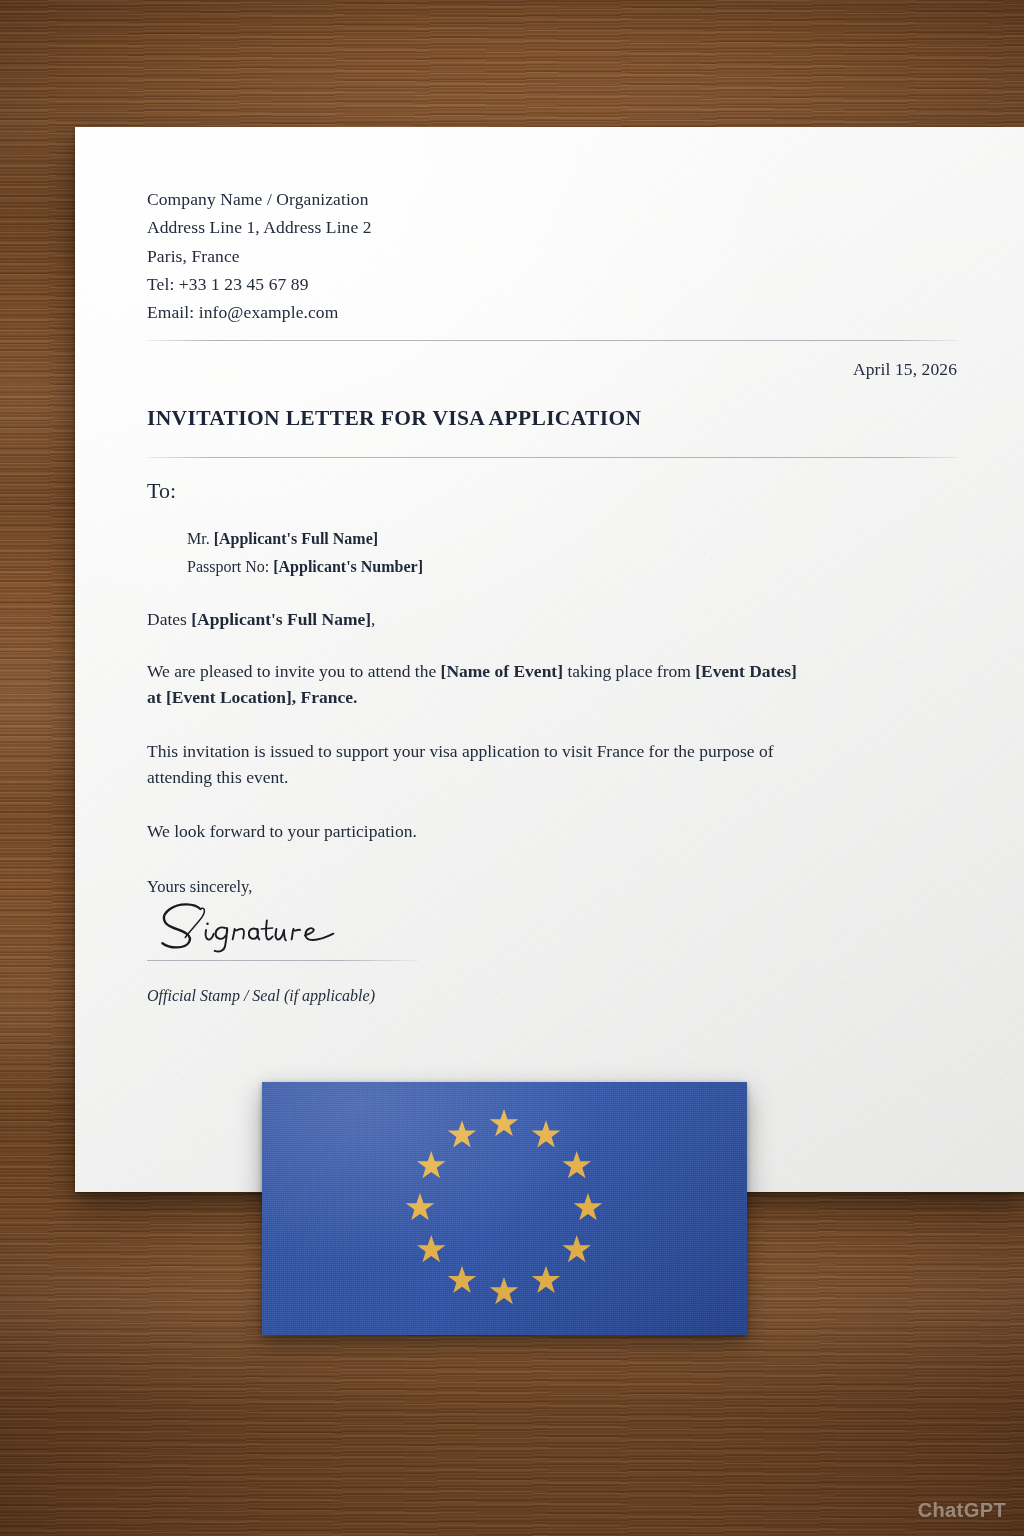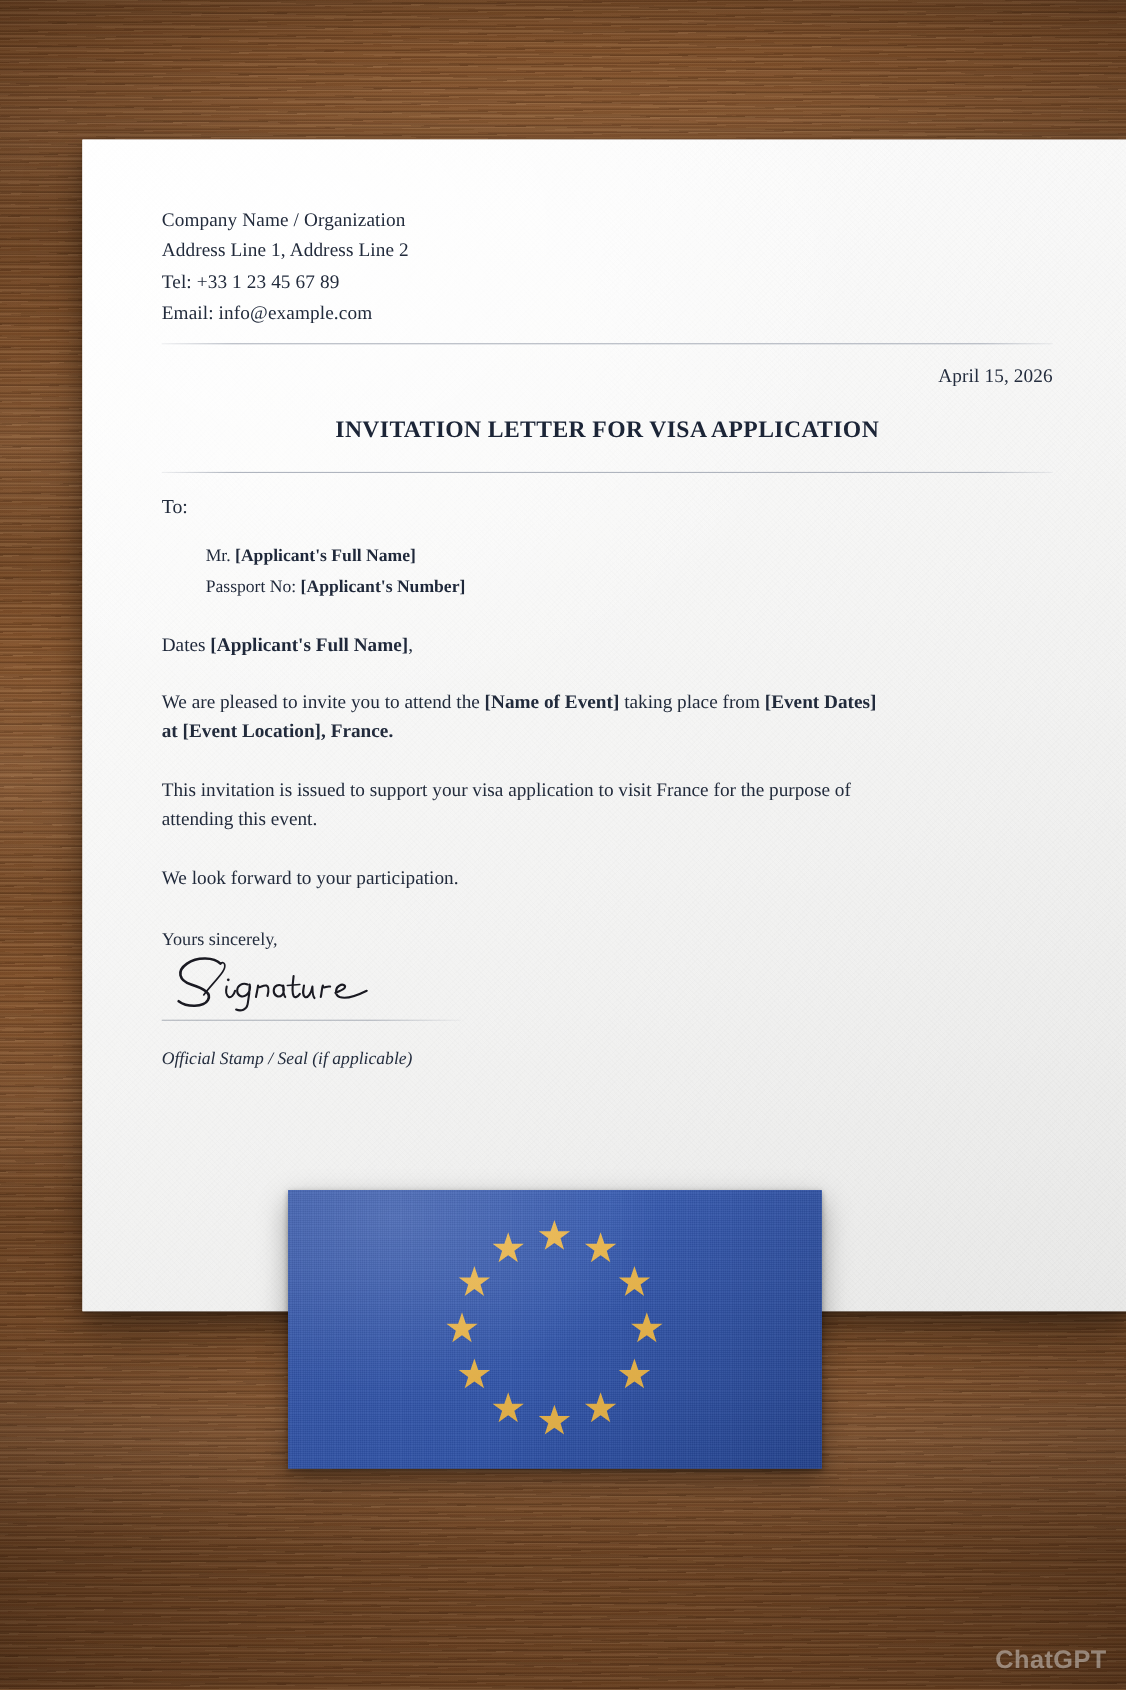--- a/index.html
+++ b/index.html
@@ -120,32 +120,31 @@
 
   .date-line {
     text-align: right;
     font-size: 17.5px;
     margin-top: 18px;
     color: #242d3e;
     letter-spacing: 0.1px;
   }
 
   .doc-title {
-    text-align: center;
     font-size: 21.5px;
     font-weight: bold;
     letter-spacing: 0.35px;
     margin-top: 26px;
     color: #1c2537;
   }
   .rule-title { margin-top: 26px; }
 
   
   .to-label {
-    font-size: 18px;
+    font-size: 22px;
     margin-top: 20px;
     color: #222b3c;
   }
   .recipient {
     margin-top: 21px;
     padding-left: 40px;
     font-size: 16px;
     line-height: 27.5px;
     color: #1f283a;
   }
@@ -244,21 +243,21 @@
     pointer-events: none;
   }
   #flag svg { position: absolute; inset: 0; width: 100%; height: 100%; }
 
   
   #watermark {
     position: absolute;
     right: 18px;
     bottom: 14px;
     font-family: "Liberation Sans", sans-serif;
-    font-size: 23px;
+    font-size: 20px;
     font-weight: bold;
     letter-spacing: 0.4px;
     color: rgba(255,255,255,0.42);
     text-shadow: 0 1px 2px rgba(0,0,0,0.14);
     user-select: none;
   }
 </style>
 </head>
 <body>
 
@@ -266,20 +265,21 @@
 <div id="desk-vignette"></div>
 
 <div id="paper">
   <div id="paper-light"></div>
 
   <div id="letter">
 
     <div class="letterhead">
       <div>Company Name / Organization</div>
       <div>Address Line 1, Address Line 2</div>
+      <div>Paris, France</div>
       <div>Tel: +33 1 23 45 67 89</div>
       <div>Email: info@example.com</div>
     </div>
 
     <div class="rule rule-top"></div>
 
     <div class="date-line">April 15, 2026</div>
 
     <div class="doc-title">INVITATION LETTER FOR VISA APPLICATION</div>
 

